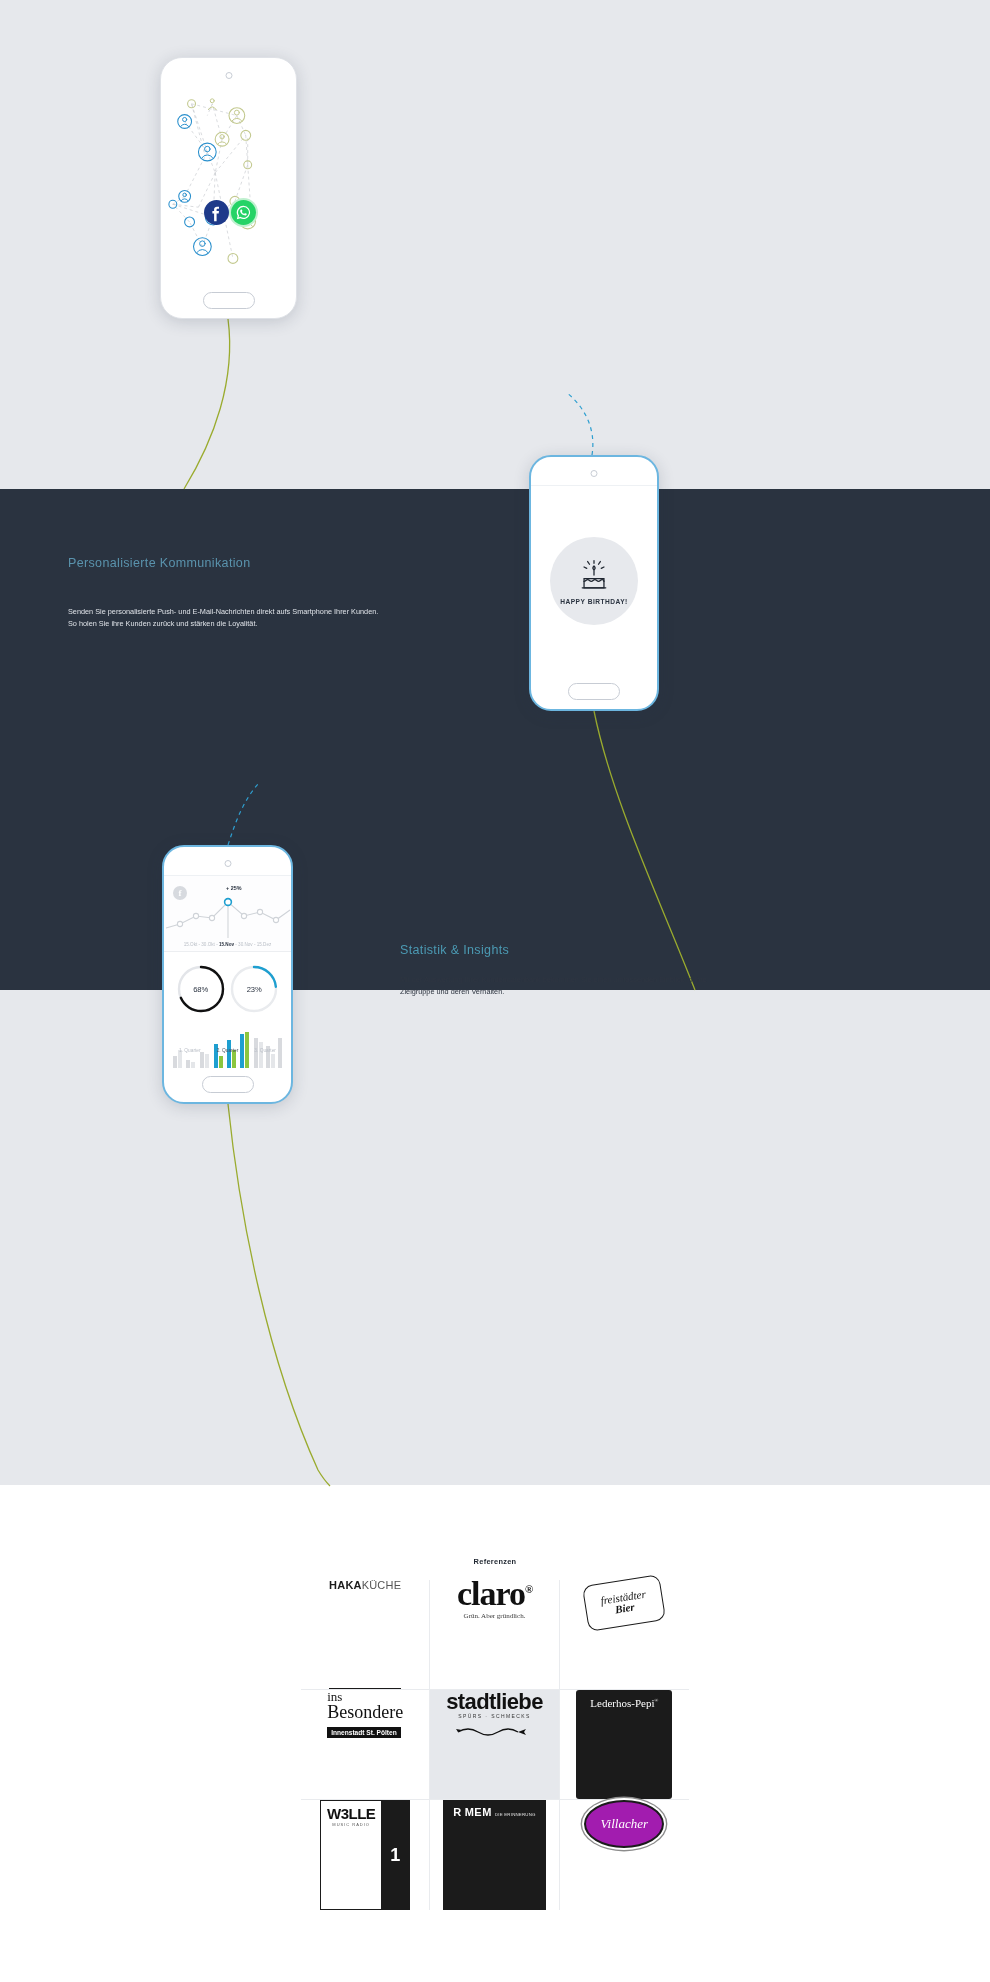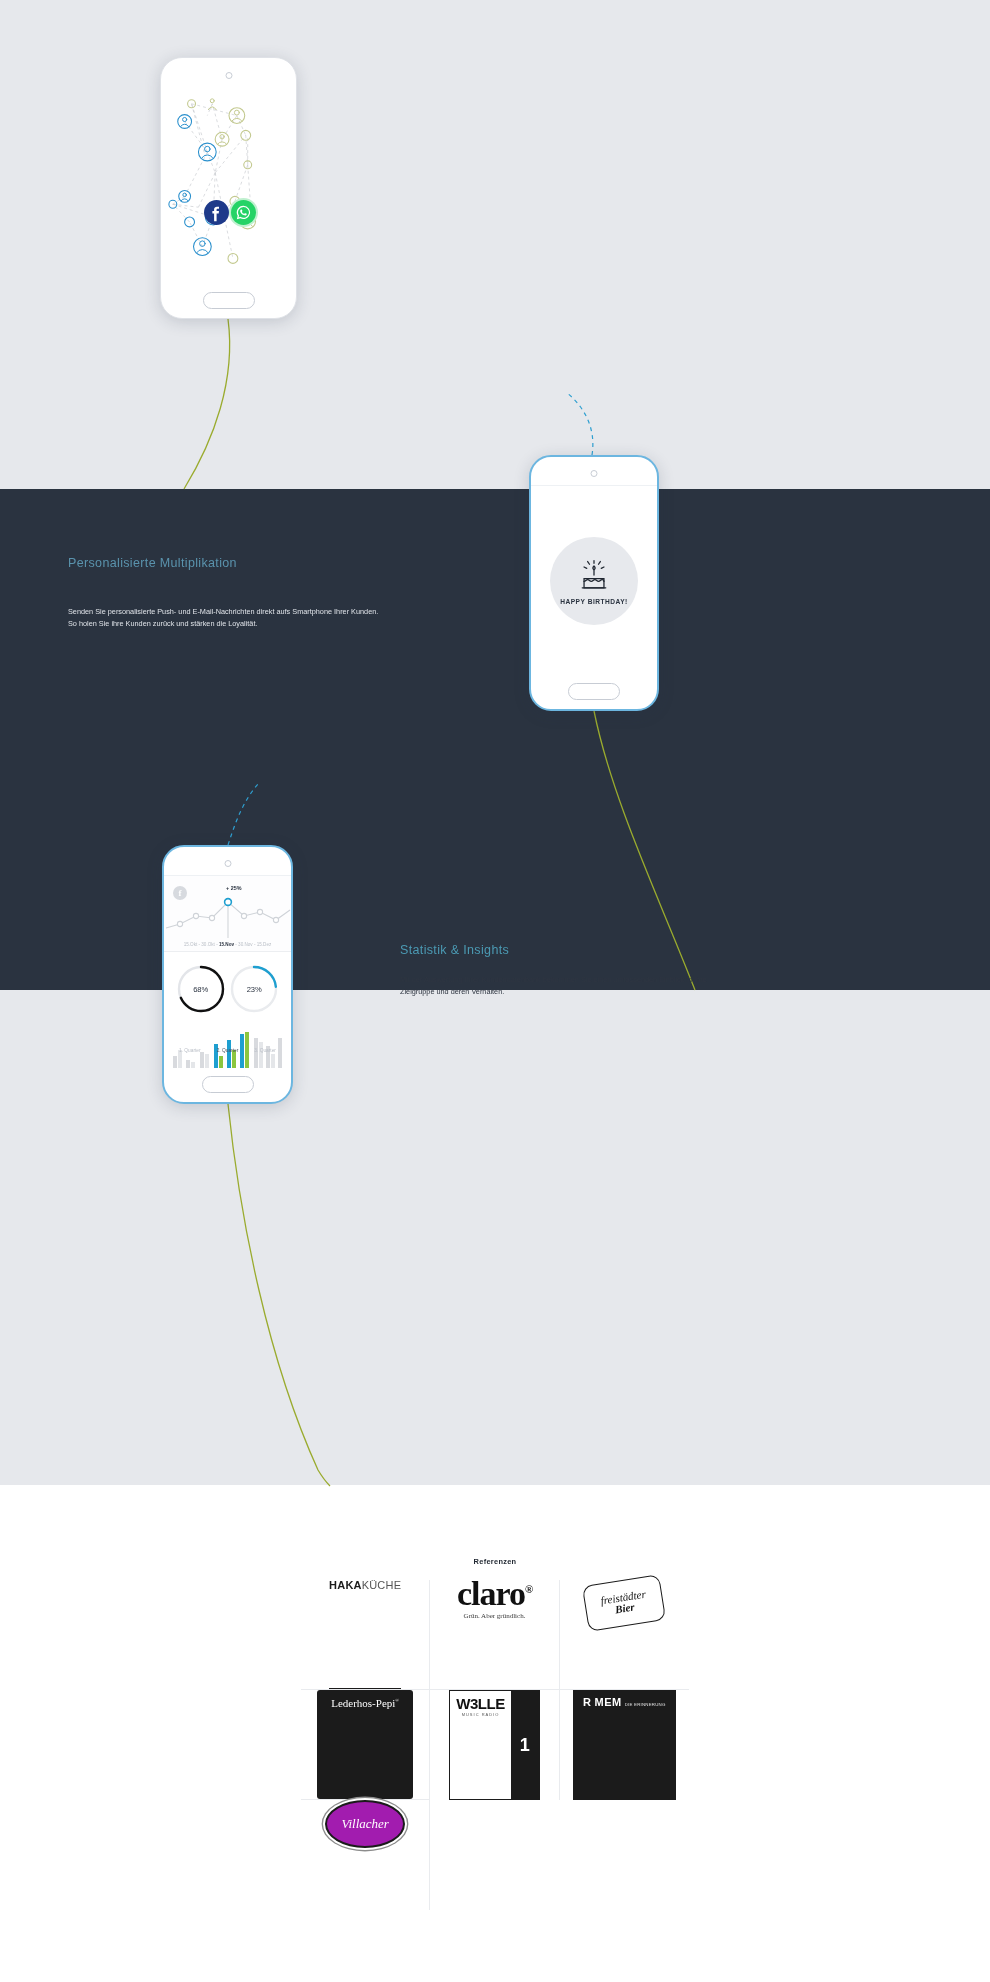--- a/index.html
+++ b/index.html
@@ -366,21 +366,21 @@
           </div>
         </div>
 
       </div>
     </div>
     <div class="phone-home"></div>
   </div>
 
 
   <div class="textblock band-dark" id="text-2" style="background:transparent;">
-    <div class="tb-heading" style="color:#5a93ad;">Personalisierte Multiplikation</div>
+    <div class="tb-heading" style="color:#5a93ad;">Personalisierte Kommunikation</div>
     <div class="tb-body" style="color:#dfe3e8;">Senden Sie personalisierte Push- und E-Mail-Nachrichten direkt aufs Smartphone Ihrer Kunden. So holen Sie ihre Kunden zurück und stärken die Loyalität.</div>
   </div>
 
   <div class="textblock" id="text-3">
     <div class="tb-heading">Statistik &amp; Insights</div>
     <div class="tb-body">Mit der Auswertung Ihrer Kundendatenbank bekommen Sie einen umfassenden Einblick in Ihre Zielgruppe und deren Verhalten.</div>
   </div>
 
   <div id="referenzen">
     <div class="ref-title">Referenzen</div>
@@ -397,21 +397,39 @@
         </div>
       </div>
 
       <div class="ref-cell">
         <div class="lg-frei">
           <i>freistädter</i>
           <b>Bier</b>
         </div>
       </div>
 
-
+      <div class="ref-cell">
+        <div class="lg-ins">
+          <div class="l1">ins</div>
+          <div class="l2">Besondere</div>
+          <div class="l3">Innenstadt St. Pölten</div>
+        </div>
+      </div>
+
+      <div class="ref-cell shaded">
+        <div class="lg">
+          <div class="lg-stadt">stadtliebe</div>
+          <div class="lg-stadt-sub">SPÜRS · SCHMECKS</div>
+          <svg width="80" height="16" viewBox="0 0 80 16" style="margin-top:3px;">
+            <path d="M4,10 q10,-6 20,0 t20,0 t20,0" stroke="#111" stroke-width="1.3" fill="none"></path>
+            <path d="M64,10 l8,-3 -2,3 2,3z" fill="#111"></path>
+            <path d="M4,10 l-2,-3 6,1z" fill="#111"></path>
+          </svg>
+        </div>
+      </div>
 
       <div class="ref-cell">
         <div class="lg-leder"><span>Lederhos-Pepi</span><sup style="font-size:5px;">®</sup></div>
       </div>
 
       <div class="ref-cell nobottom">
         <div class="lg-welle">
           <div class="w">
             <div class="t">W3LLE</div>
             <div class="s">MUSIC RADIO</div>

